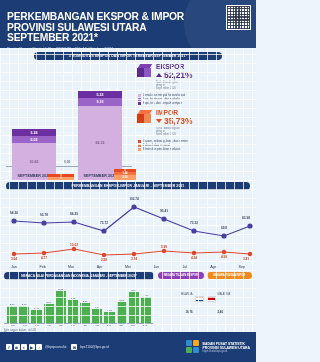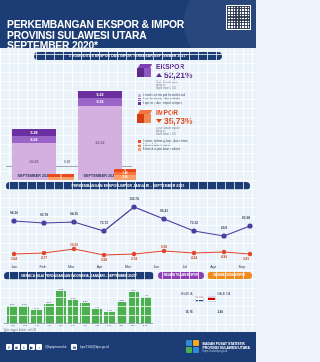--- a/index.html
+++ b/index.html
@@ -17,21 +17,21 @@
     background-image:
       linear-gradient(to right, rgba(255,255,255,.75) 1px, transparent 1px),
       linear-gradient(to bottom, rgba(255,255,255,.75) 1px, transparent 1px);
     background-size: 9px 9px;
     pointer-events:none;
   }
   
   .header {
     position:relative; height:48px;
     background:#1b3c75;
-    padding:20px 6px 0 7px;
+    padding:12px 6px 0 7px;
     overflow:hidden;
   }
   .header:after{
     content:""; position:absolute; right:-18px; top:-22px;
     width:90px;height:90px;border-radius:50%;
     background:rgba(255,255,255,.06);
   }
   .h-title{
     color:#fff; font-weight:bold; font-size:10.3px; line-height:10.6px;
     letter-spacing:-0.2px; text-shadow:0 0 1px rgba(0,0,0,.2);
@@ -167,21 +167,21 @@
 </head>
 <body>
 
 <div class="page">
   <div class="grid-bg"></div>
 
   <div class="header">
     <div class="h-title">
       <div>PERKEMBANGAN EKSPOR &amp; IMPOR</div>
       <div>PROVINSI SULAWESI UTARA</div>
-      <div>SEPTEMBER 2020*</div>
+      <div>SEPTEMBER 2021*</div>
     </div>
     <div class="h-sub">Berita Resmi Statistik No. 68/10/Th. XV, 15 Oktober 2021</div>
     <div class="qr">
         <i></i>
       </div>
   </div>
 
   <div class="pill">3 KOMODITAS EKSPOR DAN IMPOR TERBESAR SEPTEMBER 2021*</div>
 
   <div class="top">

